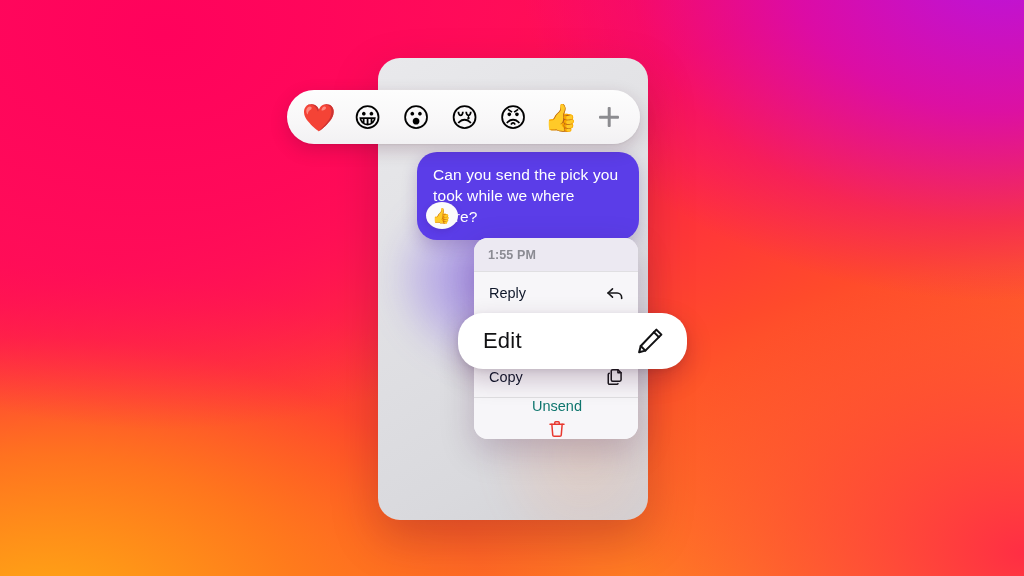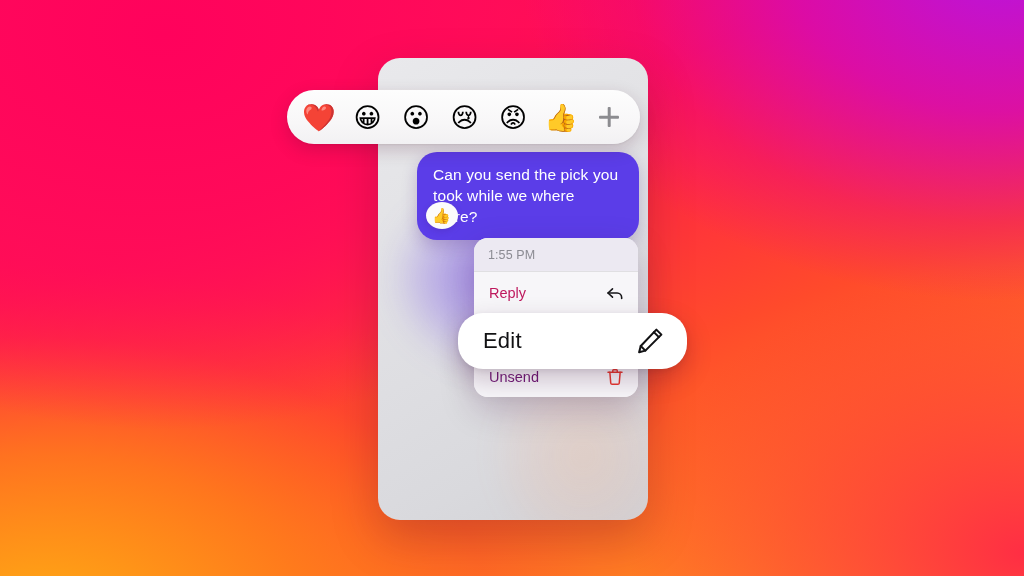--- a/index.html
+++ b/index.html
@@ -174,39 +174,41 @@
   }
   #menu-timestamp {
     height: 33px;
     display: flex;
     align-items: center;
     padding: 0 14px;
     font-size: 12.5px;
     color: #8b8b93;
     background: #ece9f2;
     letter-spacing: 0.1px;
+    font-weight: bold;
   }
   .menu-row {
     height: 42px;
     display: flex;
     align-items: center;
     justify-content: space-between;
     padding: 0 13px 0 15px;
     background: #f7f6f9;
     border-top: 1px solid rgba(0,0,0,0.09);
     font-size: 14.5px;
-    color: #be185d;
+    color: #0f172a;
     cursor: pointer;
     box-sizing: border-box;
   }
   .menu-row.is-hidden-slot {
     visibility: hidden;
   }
   .menu-row.destructive {
-    color: #701a75;
+    color: #0f766e;
+    flex-direction: column;
   }
   .menu-icon {
     width: 20px;
     height: 20px;
     flex: 0 0 auto;
     display: flex;
     align-items: center;
     justify-content: center;
   }
   .menu-icon svg { display: block; }
@@ -284,20 +286,30 @@
         </svg>
       </span>
     </div>
 
     <div class="menu-row is-hidden-slot">
       <span>Edit</span>
       <span class="menu-icon"></span>
     </div>
 
 
+    <div class="menu-row">
+      <span>Copy</span>
+      <span class="menu-icon">
+        <svg width="20" height="20" viewBox="0 0 24 24" fill="none" stroke="#17171a" stroke-width="1.8" stroke-linecap="round" stroke-linejoin="round">
+          <path d="M15.5 3.2 H9.2 A1.7 1.7 0 0 0 7.5 4.9 V15.4 A1.7 1.7 0 0 0 9.2 17.1 H17.6 A1.7 1.7 0 0 0 19.3 15.4 V7 Z"></path>
+          <path d="M15.5 3.2 V7 H19.3"></path>
+          <path d="M5.1 7.4 A1.7 1.7 0 0 0 3.9 9 V19.1 A1.7 1.7 0 0 0 5.6 20.8 H14.3 A1.7 1.7 0 0 0 15.6 19.9"></path>
+        </svg>
+      </span>
+    </div>
 
     <div class="menu-row destructive">
       <span>Unsend</span>
       <span class="menu-icon">
         <svg width="20" height="20" viewBox="0 0 24 24" fill="none" stroke="#E8382F" stroke-width="1.8" stroke-linecap="round" stroke-linejoin="round">
           <path d="M3.6 6.3 H20.4"></path>
           <path d="M9.3 6.3 V4.4 A1 1 0 0 1 10.3 3.4 H13.7 A1 1 0 0 1 14.7 4.4 V6.3"></path>
           <path d="M5.8 6.3 L6.9 19.3 A1.6 1.6 0 0 0 8.5 20.7 H15.5 A1.6 1.6 0 0 0 17.1 19.3 L18.2 6.3"></path>
         </svg>
       </span>

